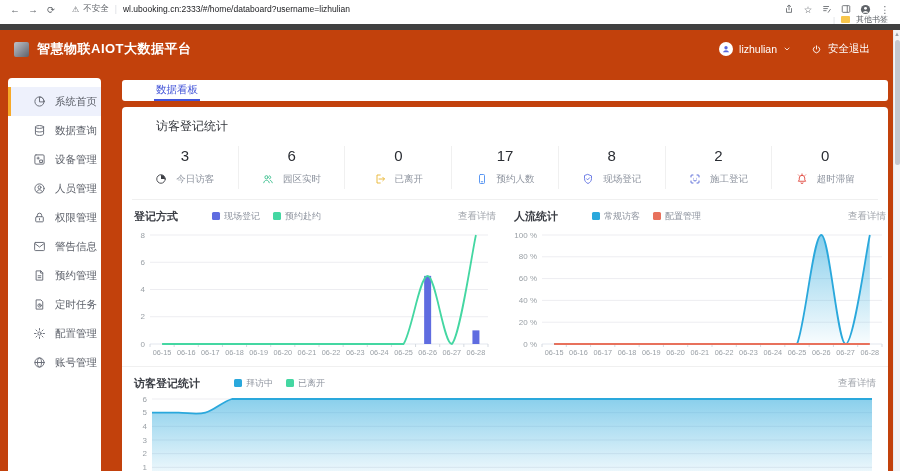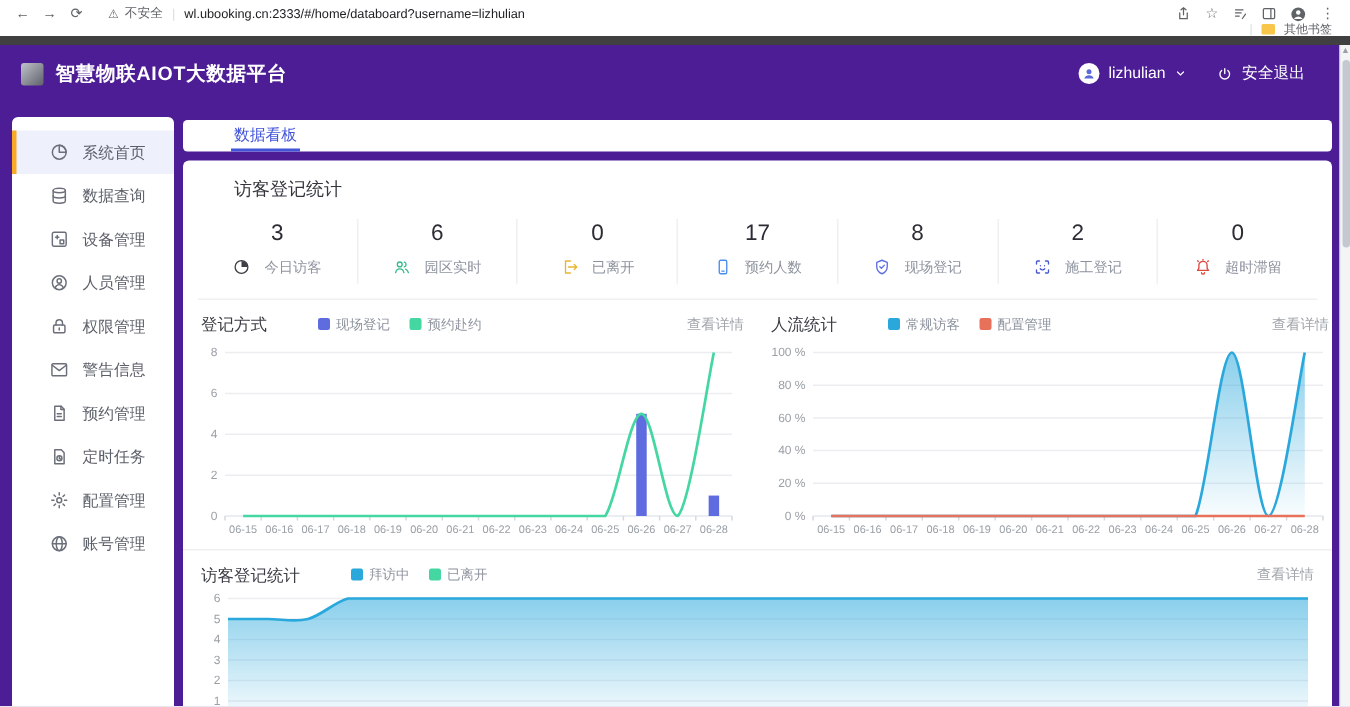--- a/index.html
+++ b/index.html
@@ -14,29 +14,29 @@
   .urlbar{flex:1;display:flex;align-items:center;gap:4px;font-size:8.5px;color:#5f6368;padding-left:8px;cursor:text}
   .urlbar .warn{font-size:8px}
   .urlbar .sep{color:#dadce0;margin:0 2px}
   .urlbar .url{color:#202124}
   .b-right{display:flex;align-items:center;gap:9px}
   .b-row2{height:15px;display:flex;align-items:center;justify-content:flex-end;gap:6px;padding:0 12px;font-size:8px;color:#5f6368;border-bottom:6px solid #404040}
   .bm-sep{color:#dadce0}
   .folder{width:9px;height:7px;background:#f8c64b;border-radius:1px;display:inline-block}
 
   
-  .page{position:absolute;top:30px;left:0;right:0;bottom:0;background:#4c1d95}
+  .page{position:absolute;top:30px;left:0;right:0;bottom:0;background:#c2410c}
   .app-header{display:flex;align-items:center;height:38px;padding:0 14px;color:#fff}
   .logo{width:15px;height:15px;border-radius:2px;background:linear-gradient(135deg,#c0c3ca,#5e616a);margin-right:8px;flex:none}
   .app-title{font-size:13px;font-weight:bold;letter-spacing:.5px}
   .user-area{margin-left:auto;display:flex;align-items:center;gap:6px;font-size:10.5px;margin-right:16px}
   .avatar{width:14px;height:14px;border-radius:50%;background:#fff;display:inline-flex;align-items:center;justify-content:center;overflow:hidden}
   .power{margin-left:14px;display:inline-flex}
 
-  .sidebar{position:absolute;left:8px;top:48px;width:108px;bottom:0;background:#fff;border-radius:4px 4px 0 0;padding-top:9px}
+  .sidebar{position:absolute;left:8px;top:48px;width:93px;bottom:0;background:#fff;border-radius:4px 4px 0 0;padding-top:9px}
   .menu-item{position:relative;display:flex;align-items:center;gap:9px;height:29px;padding-left:25px;color:#5b5f68;font-size:10.5px;cursor:pointer}
   .menu-item .mi-icon{display:inline-flex;color:#6b6f79}
   .menu-item.active{background:#eef1fc}
   .menu-item.active::before{content:"";position:absolute;left:0;top:0;bottom:0;width:3px;background:#f7a928}
 
   .tabbar{position:absolute;left:122px;top:50px;width:766px;height:21px;background:#fff;border-radius:3px;display:flex;padding:0 32px}
   .tab{display:flex;align-items:center;font-size:10.5px;color:#4254d8;border-bottom:2px solid #4254d8;padding:0 2px;cursor:pointer}
 
   .main{position:absolute;left:122px;top:77px;width:766px;bottom:0;background:#fff;border-radius:4px 4px 0 0;overflow:hidden}
   .sec-title{padding:11px 34px 5px;font-size:12px;font-weight:normal;color:#33363c}
@@ -45,21 +45,21 @@
   .stat{flex:1;text-align:center;border-right:1px solid #f0f0f0}
   .stat:last-child{border-right:none}
   .stat-value{font-size:15px;color:#2a2d33;line-height:20px;margin-bottom:5px}
   .stat-label{display:inline-flex;align-items:center;gap:9px;font-size:9.5px;color:#8d939e}
   .stat-label .si{display:inline-flex}
 
   .charts-row{display:flex;padding:4px 10px 6px;border-bottom:1px solid #f0f0f0}
   #chart-registration{width:366px;margin-right:14px}
   #chart-flow{width:376px}
   .chart-head{display:flex;align-items:center;height:22px;padding:2px 2px 0}
-  .chart-title{font-size:11px;font-weight:normal;color:#3a3d44}
+  .chart-title{font-size:11px;font-weight:bold;color:#3a3d44}
   .legend{display:flex;gap:13px;margin-left:34px}
   .legend-item{display:inline-flex;align-items:center;gap:4px;font-size:9px;color:#8d939e;cursor:pointer}
   .legend-swatch{width:8px;height:8px;border-radius:1.5px;display:inline-block}
   .detail-link{margin-left:auto;font-size:9.5px;color:#a2a6ad;cursor:pointer;text-decoration:none}
   .chart-bottom{padding:4px 10px 0}
   svg{display:block}
   svg text{font-family:"Liberation Sans","DejaVu Sans",sans-serif}
 
   .sb{position:absolute;top:0;right:0;width:7px;height:100%;background:#f3f4f6;border-left:1px solid #e9eaee}
   .sb-arrow{height:9px;text-align:center;font-size:6px;color:#9aa0a8;line-height:9px;cursor:pointer}

